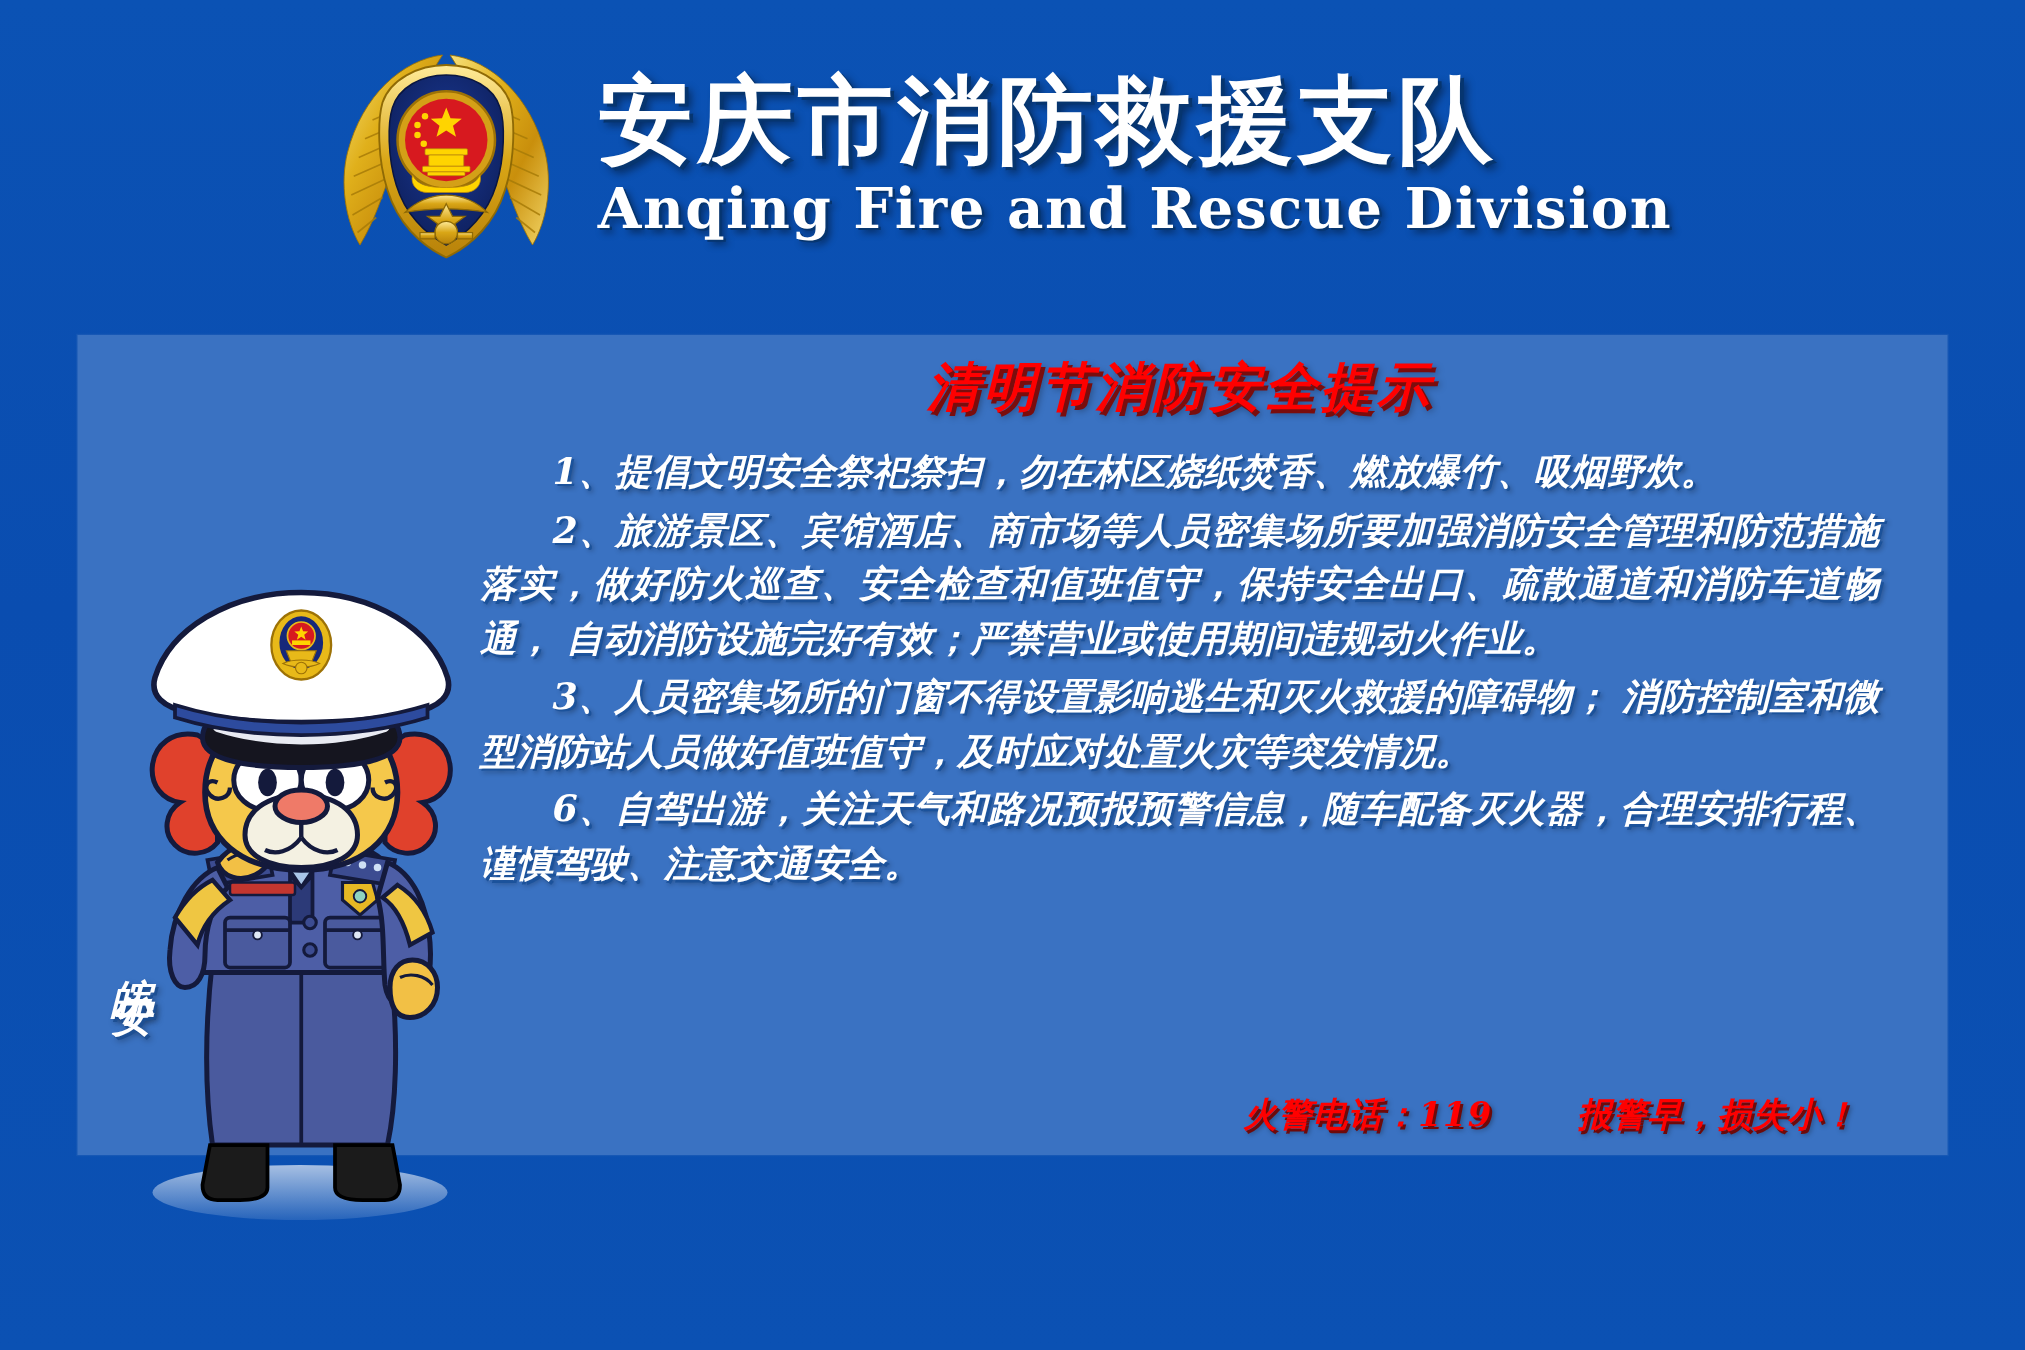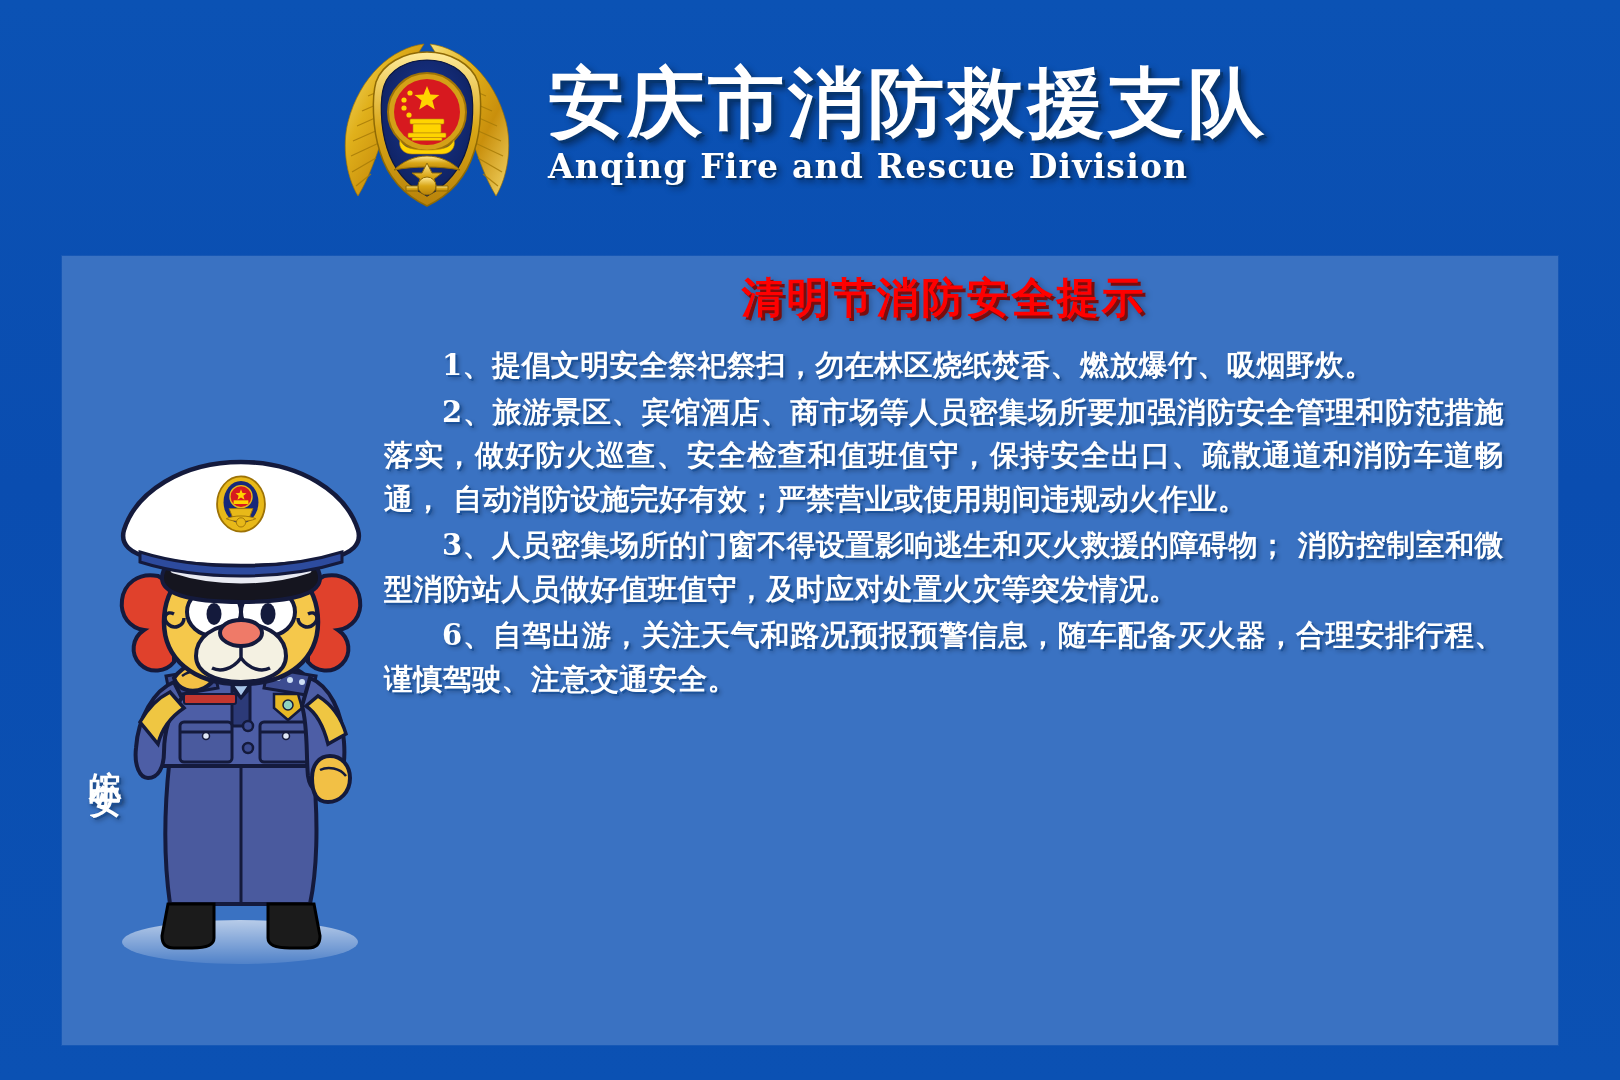--- a/index.html
+++ b/index.html
@@ -36,34 +36,35 @@
     letter-spacing:4px;
     color:#ffffff;
     text-shadow:
       3px 3px 0 #06356f,
       5px 5px 7px rgba(0,0,0,.45);
     white-space:nowrap;
   }
   .org-en{
     font-family:"DejaVu Serif","Liberation Serif",serif;
     font-weight:bold;
-    font-size:33px;
+    font-size:45px;
     letter-spacing:1.2px;
     color:#ffffff;
     margin-top:6px;
     text-shadow:2px 2px 0 #06356f, 4px 4px 6px rgba(0,0,0,.40);
     white-space:nowrap;
   }
 
   
   .panel{
     position:absolute;
-    left:62px; top:256px; width:1496px; height:789px;
+    left:62px; top:268px; width:1496px; height:656px;
     background:#3a72c2;
     box-shadow:0 0 0 1px rgba(255,255,255,.05);
+    font-style:italic;
   }
 
   
   .mascot-zone{
     position:absolute; left:0px; top:170px; width:330px; height:620px;
   }
   .mascot-zone svg{ display:block; width:330px; height:560px; }
   .mascot-name{
     position:absolute; left:22px; top:318px;
     font-family:"DejaVu Serif","Liberation Serif",serif;
@@ -340,15 +341,19 @@
     <div class="notice">
       <div class="notice-title">清明节消防安全提示</div>
       <div class="notice-list">
         <p class="notice-item">1、提倡文明安全祭祀祭扫，勿在林区烧纸焚香、燃放爆竹、吸烟野炊。</p>
         <p class="notice-item">2、旅游景区、宾馆酒店、商市场等人员密集场所要加强消防安全管理和防范措施落实，做好防火巡查、安全检查和值班值守，保持安全出口、疏散通道和消防车道畅通， 自动消防设施完好有效；严禁营业或使用期间违规动火作业。</p>
         <p class="notice-item">3、人员密集场所的门窗不得设置影响逃生和灭火救援的障碍物； 消防控制室和微型消防站人员做好值班值守，及时应对处置火灾等突发情况。</p>
         <p class="notice-item">6、自驾出游，关注天气和路况预报预警信息，随车配备灭火器，合理安排行程、谨慎驾驶、注意交通安全。</p>
       </div>
     </div>
 
+    <div class="footer">
+      <div class="footer-item">火警电话：119</div>
+      <div class="footer-item">报警早，损失小！</div>
+    </div>
 
   </div>
 </div>
 
 </body></html>

